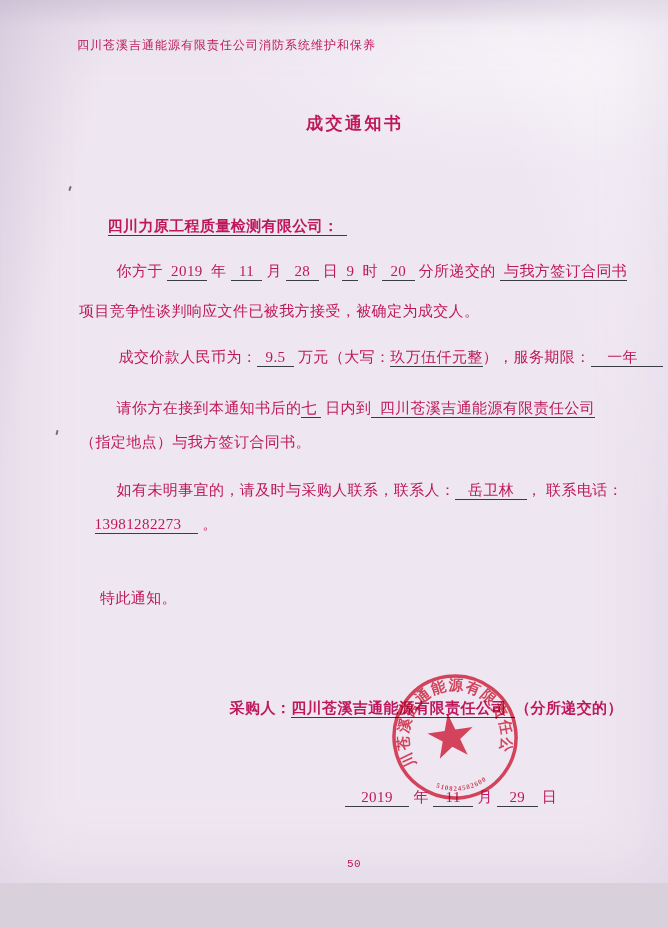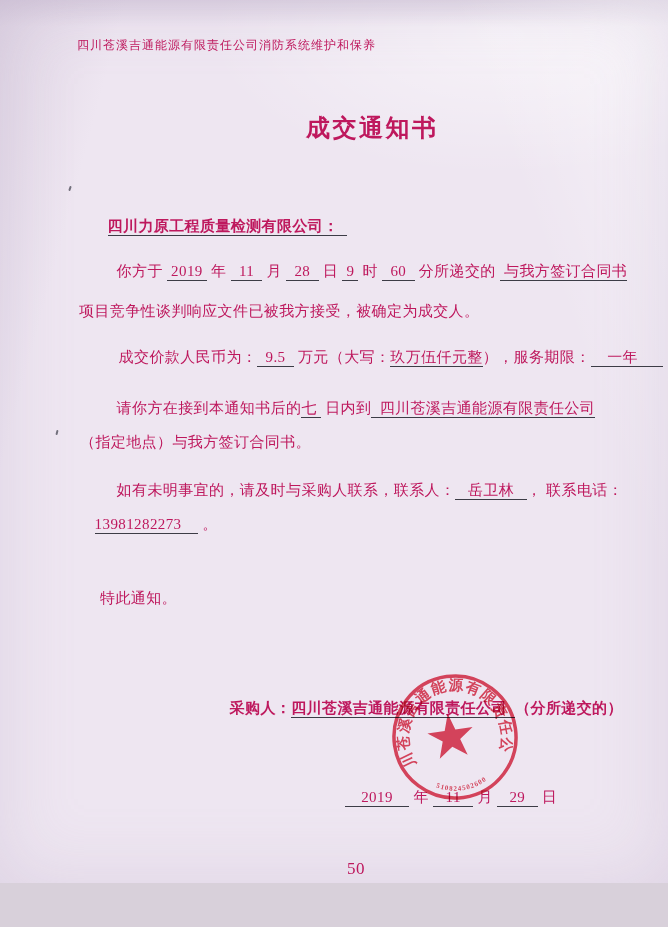--- a/index.html
+++ b/index.html
@@ -14,23 +14,23 @@
     background:
       linear-gradient(105deg, rgba(205,192,212,0.45) 0%, rgba(205,192,212,0) 14%),
       linear-gradient(250deg, rgba(255,255,255,0.5) 0%, rgba(255,255,255,0) 22%),
       linear-gradient(180deg, rgba(185,170,195,0.35) 0%, rgba(185,170,195,0) 3%),
       radial-gradient(ellipse 420px 200px at 75% 4%, rgba(255,255,255,0.5), rgba(255,255,255,0) 70%);
     box-shadow:inset 0 0 70px rgba(186,170,198,0.30);
   }
   .line{position:absolute;white-space:pre;font-size:15px;letter-spacing:0.4px;line-height:1.25;}
   .u{border-bottom:1.5px solid #3c3c46;padding-bottom:1px;}
   .hdr{font-size:12px;letter-spacing:1px;}
-  .title{font-size:24px;font-weight:700;letter-spacing:2.5px;}
+  .title{font-size:17px;font-weight:700;letter-spacing:2.5px;}
   .bold{font-weight:700;}
-  .pageno{font-size:17px;letter-spacing:0.5px;}
+  .pageno{font-size:11px;letter-spacing:0.5px;font-family:Liberation Mono, monospace;}
   .speck{position:absolute;background:#4a4a55;border-radius:1px;opacity:0.75;}
   .seal{
     position:absolute;left:385px;top:667px;width:140px;height:140px;
     transform:rotate(-8deg);mix-blend-mode:multiply;opacity:0.92;
     pointer-events:none;
   }
   .seal text{font-family:"Liberation Serif","DejaVu Serif",serif;}
 </style>
 </head>
 <body>
@@ -42,21 +42,21 @@
   <div class="line title" style="top:113px;left:306px;">成交通知书</div>
 
   <div class="speck" style="left:69px;top:186px;width:2px;height:5px;transform:rotate(18deg);"></div>
   <div class="speck" style="left:56px;top:430px;width:2px;height:5px;transform:rotate(14deg);"></div>
 
   <div class="line bold" style="top:198px;left:79px;">
     <span class="u" style="padding-right:8px;margin-left:12px;">四川力原工程质量检测有限公司：</span>
   </div>
 
   <div class="line" style="top:243px;left:100px;">
-    <span>你方于 </span><span class="u"> 2019 </span><span> 年 </span><span class="u">  11  </span><span> 月 </span><span class="u">  28  </span><span> 日 </span><span class="u"> 9 </span><span> 时 </span><span class="u">  60  </span><span> 分所递交的 </span><span class="u"> 与我方签订合同书</span>
+    <span>你方于 </span><span class="u"> 2019 </span><span> 年 </span><span class="u">  11  </span><span> 月 </span><span class="u">  28  </span><span> 日 </span><span class="u"> 9 </span><span> 时 </span><span class="u">  20  </span><span> 分所递交的 </span><span class="u"> 与我方签订合同书</span>
   </div>
 
   <div class="line" style="top:288px;left:79px;margin-top:14px;">项目竞争性谈判响应文件已被我方接受，被确定为成交人。</div>
 
   <div class="line" style="top:329px;left:102px;">
     <span>成交价款人民币为：</span><span class="u">  9.5  </span><span> 万元（大写：</span><span class="u">玖万伍仟元整</span><span>），服务期限：</span><span class="u">    一年      </span><span> 。</span>
   </div>
 
   <div class="line" style="top:380px;left:100px;">
     <span>请你方在接到本通知书后的</span><span class="u">七 </span><span> 日内到</span><span class="u">  四川苍溪吉通能源有限责任公司</span>

